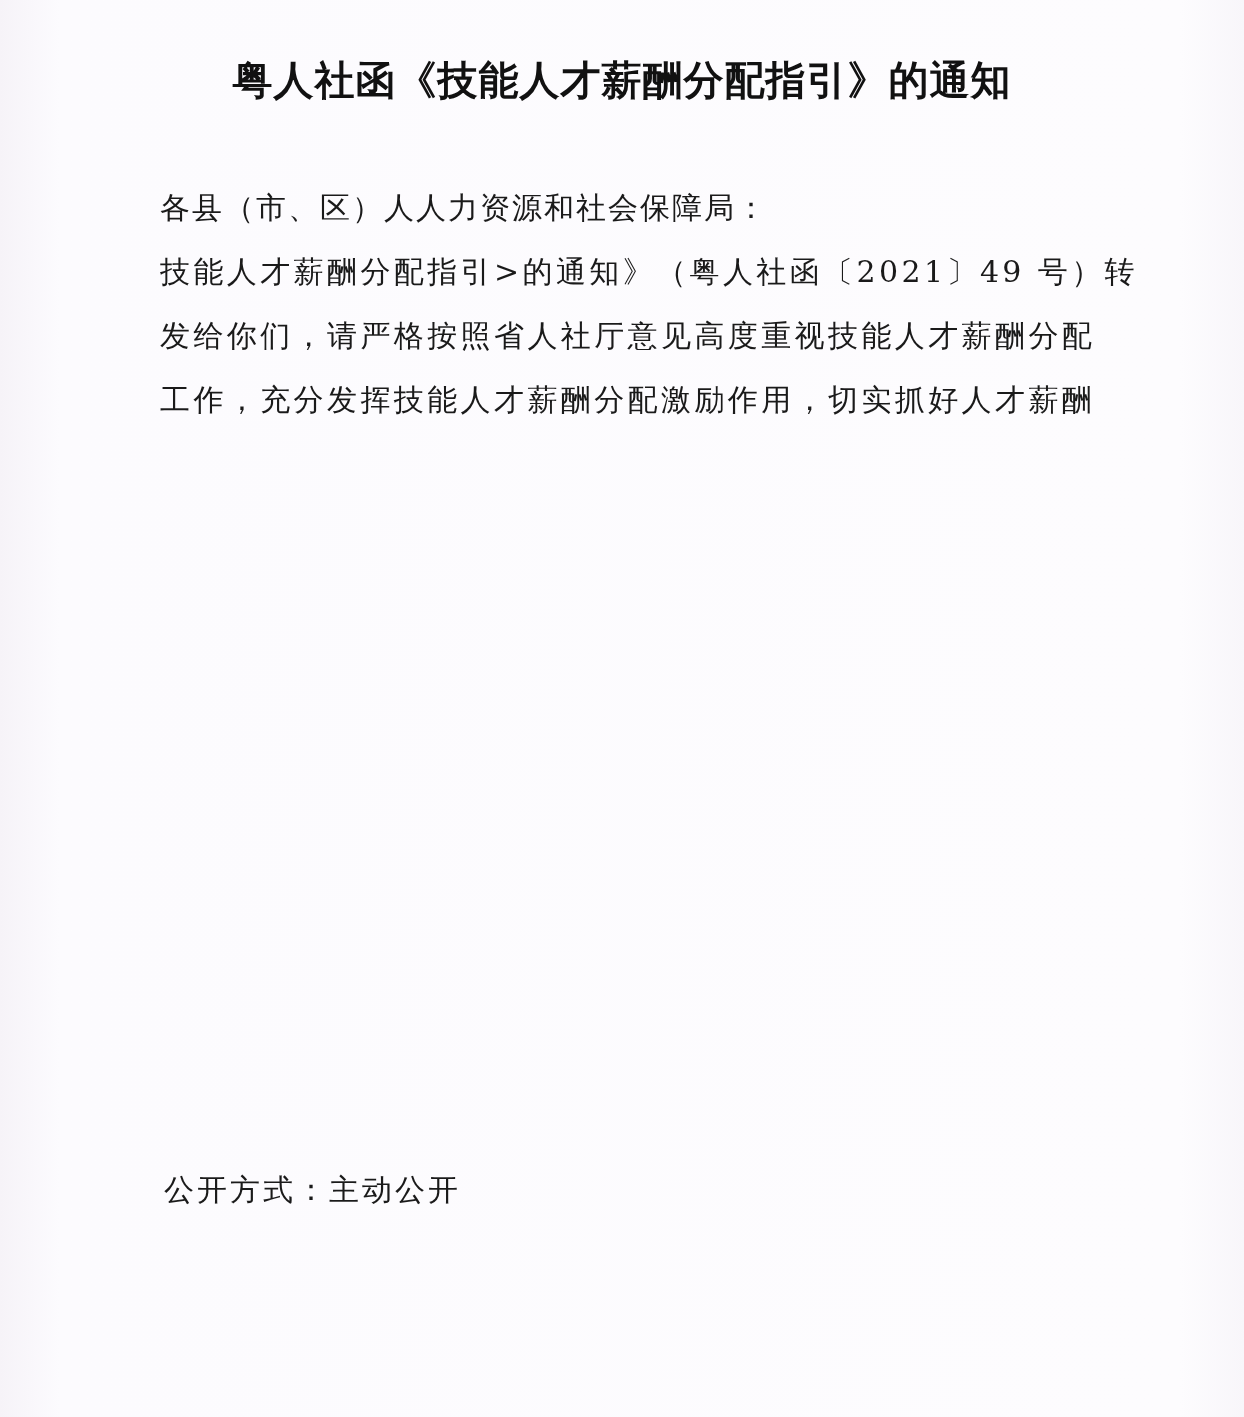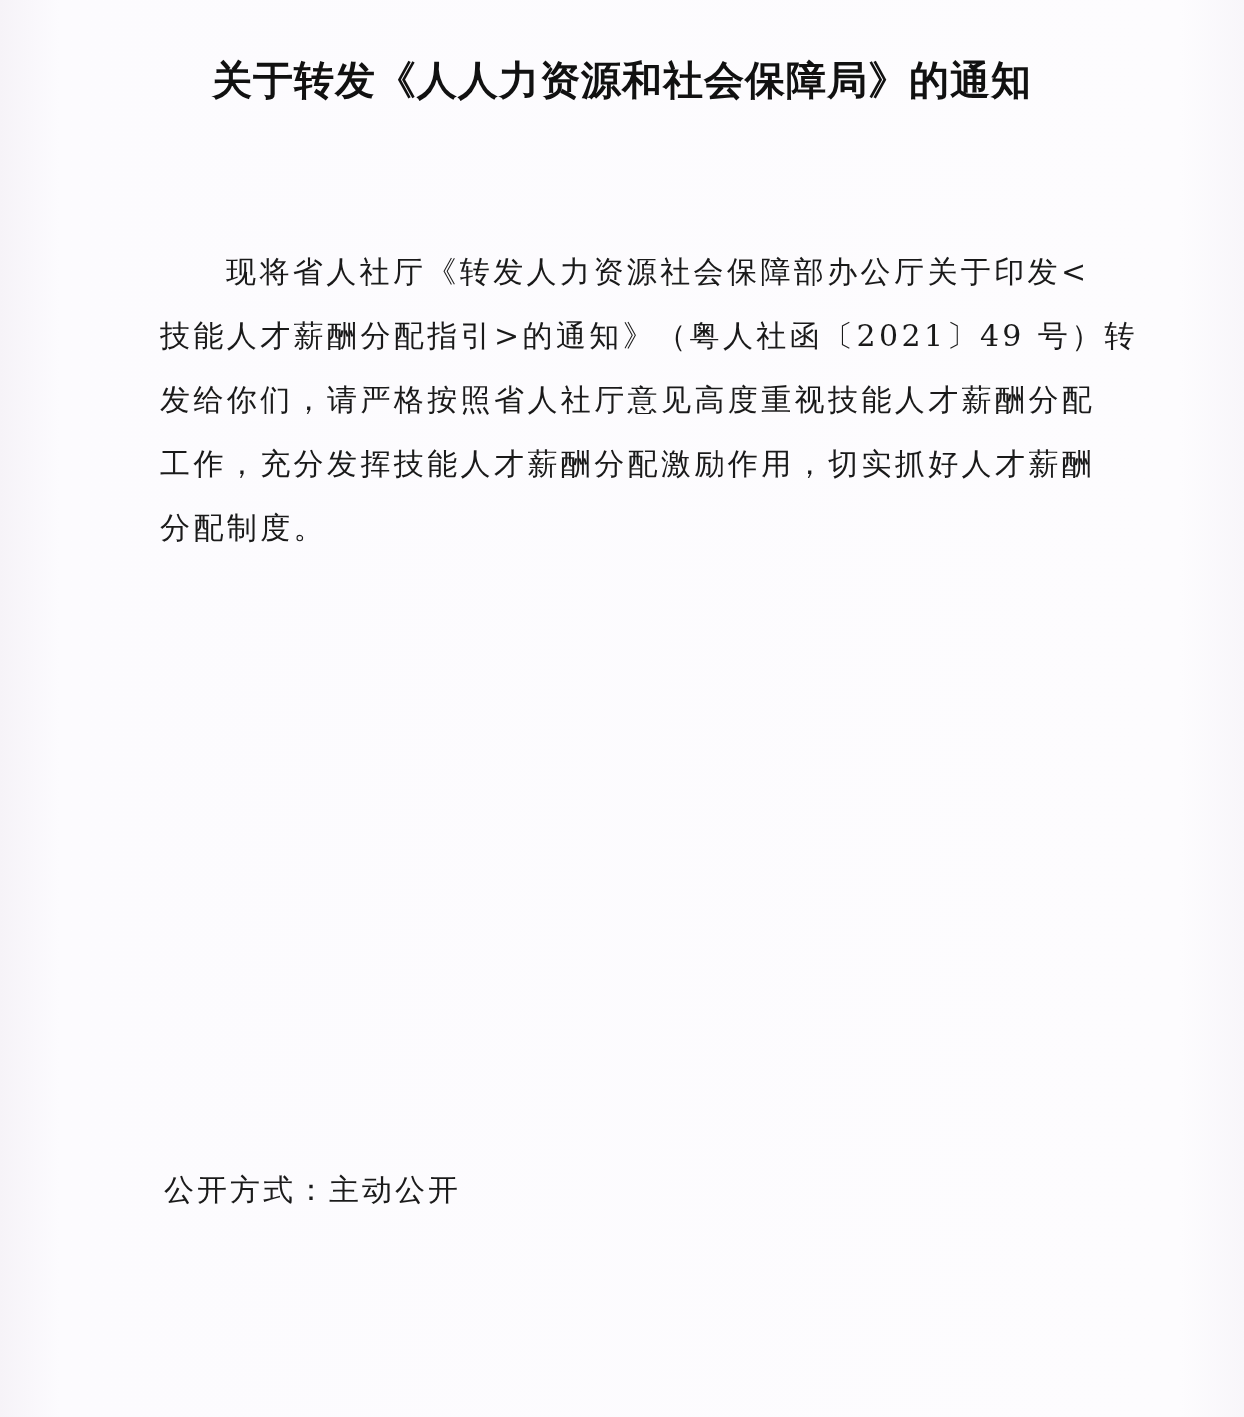--- a/index.html
+++ b/index.html
@@ -83,28 +83,27 @@
       line-height: 44px;
       letter-spacing: 3px;
       font-family: "DejaVu Sans", "Liberation Sans", sans-serif;
     }
   </style>
 </head>
 <body>
 
 <div class="page">
 
-  <div class="title">关于转发《人人力资源和社会保障局》的通知</div>
+  <div class="title">粤人社函《技能人才薪酬分配指引》的通知</div>
 
+  <div class="salutation">各县（市、区）人人力资源和社会保障局：</div>
 
   <div class="body-text">
-    <span class="body-line first">现将省人社厅《转发人力资源社会保障部办公厅关于印发&lt;</span>
     <span class="body-line">技能人才薪酬分配指引&gt;的通知》（粤人社函〔2021〕49 号）转</span>
     <span class="body-line">发给你们，请严格按照省人社厅意见高度重视技能人才薪酬分配</span>
     <span class="body-line">工作，充分发挥技能人才薪酬分配激励作用，切实抓好人才薪酬</span>
-    <span class="body-line">分配制度。</span>
   </div>
 
 
 
   <div class="disclosure">公开方式：主动公开</div>
 
 </div>
 
 </body></html>

